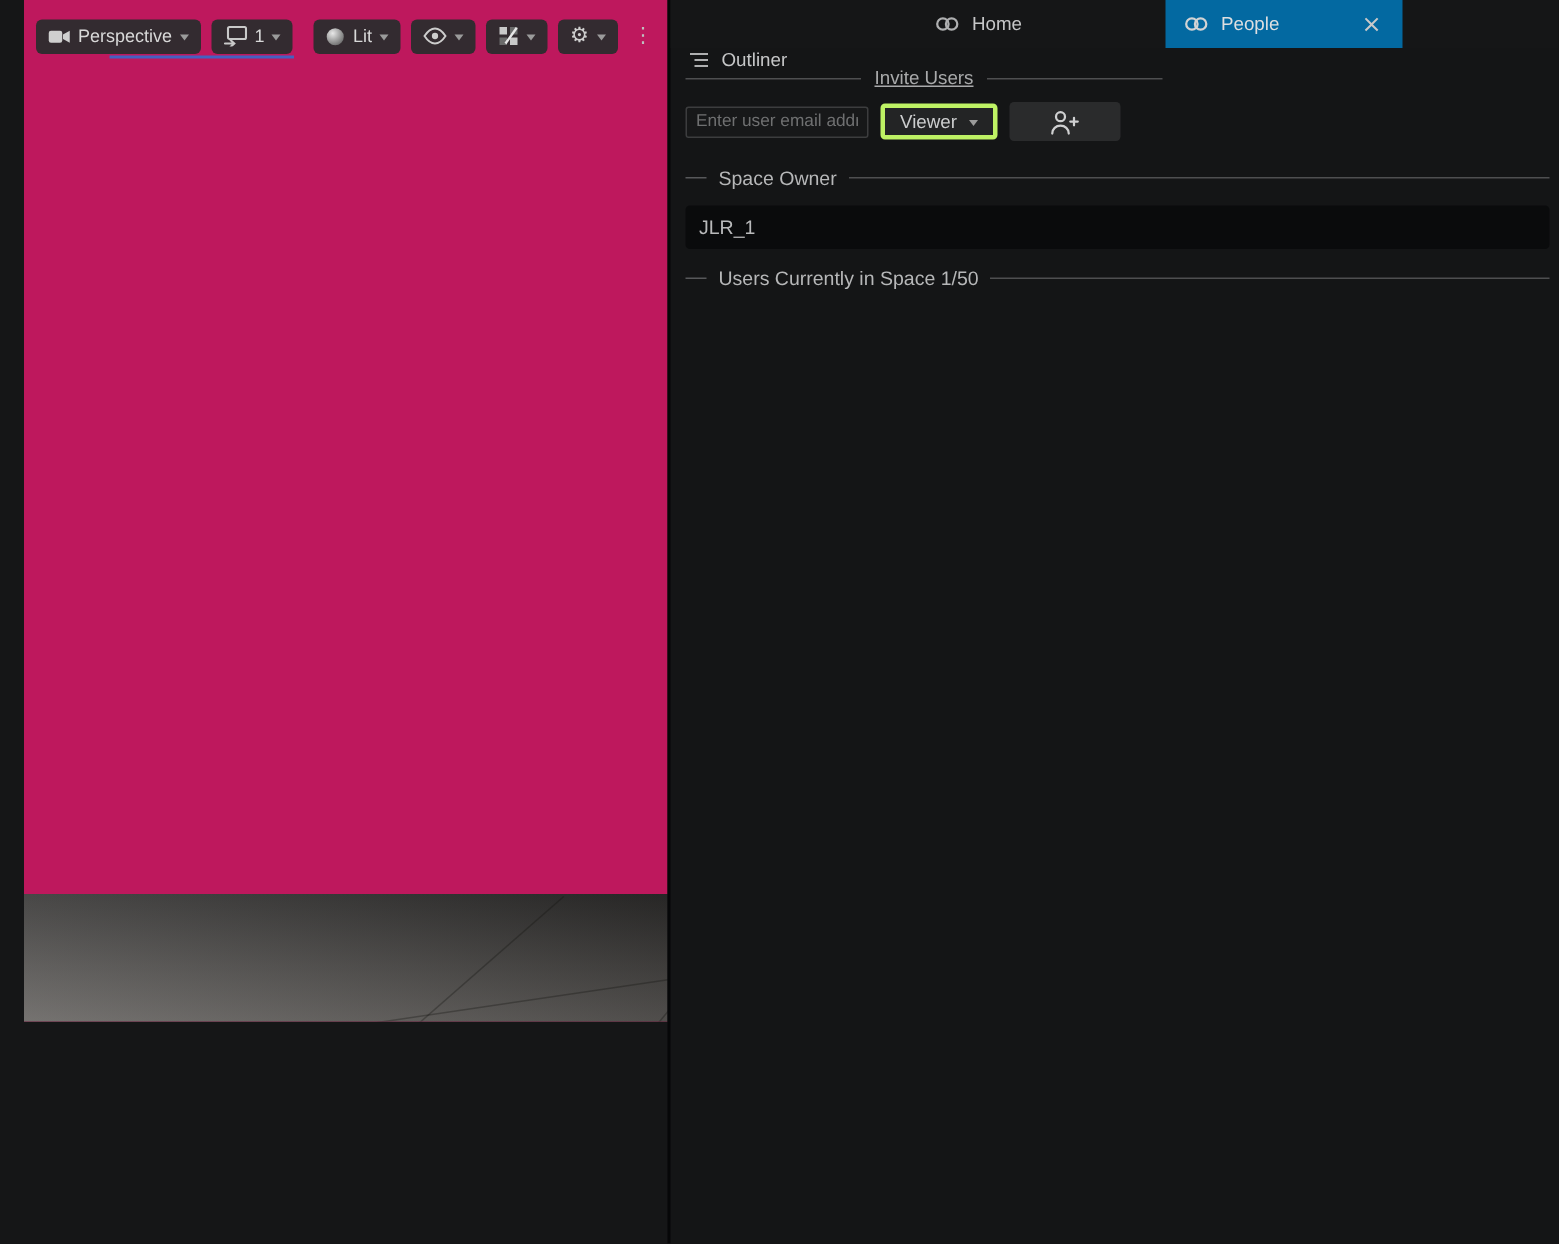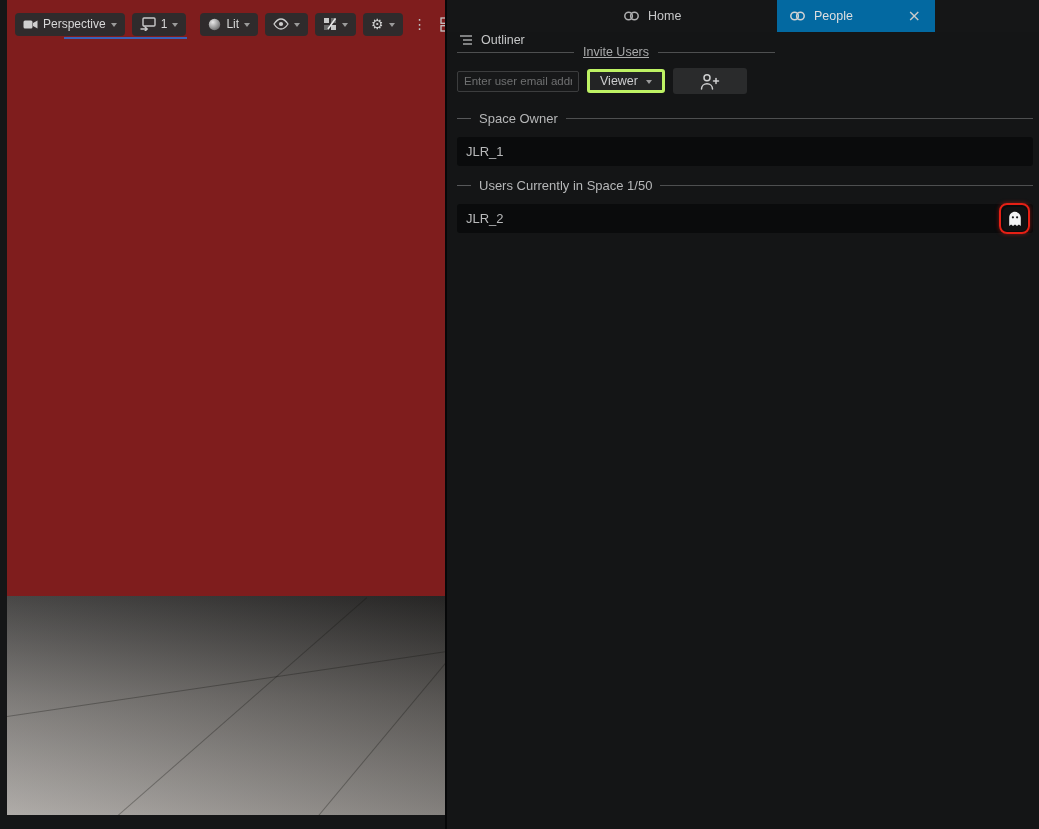--- a/index.html
+++ b/index.html
@@ -2,22 +2,22 @@
 <html><head>
 <meta charset="utf-8">
 <title>People Panel</title>
 <style>
   * { margin:0; padding:0; box-sizing:border-box; }
   html,body { width:1039px; height:829px; overflow:hidden; background:#151617;
               font-family:"Liberation Sans", sans-serif; }
   .app { position:relative; width:1039px; height:829px; }
 
   
-  .viewport { position:absolute; left:7px; top:0; width:445px; height:815px;
-              background:#7f1d1d; overflow:hidden; }
+  .viewport { position:absolute; left:16px; top:0; width:445px; height:681px;
+              background:#be185d; overflow:hidden; }
   .floor { position:absolute; left:0; top:596px; width:445px; height:233px;
            background:
              linear-gradient(to right, rgba(255,255,255,0.12), rgba(0,0,0,0.20)),
              linear-gradient(to bottom, #2f2e2d 0%, #6e6b68 45%, #aba7a3 100%); }
   .seam { position:absolute; height:1px; background:rgba(20,18,16,0.32);
           transform-origin:0 50%; }
   .seam-a { left:95px;  top:233px; width:352px; transform:rotate(-41.2deg); }
   .seam-b { left:300px; top:233px; width:227px; transform:rotate(-50.2deg); }
   .seam-c { left:0;     top:120px; width:450px; transform:rotate(-8.4deg); }
 
@@ -260,30 +260,16 @@
       <div class="user-row">
         <span>JLR_1</span>
       </div>
 
       <div class="sec-header sec-users">
         <span class="dash"></span>
         <span>Users Currently in Space 1/50</span>
         <span class="hline"></span>
       </div>
 
-      <div class="user-row">
-        <span>JLR_2</span>
-        <span class="ghost-ring">
-          <button class="ghost-btn">
-            <span class="icon">
-              <svg width="14" height="16" viewBox="0 0 14 16">
-                  <path d="M7 0.8 C3.7 0.8 1.2 3.4 1.2 6.7 V15 l1.9 -1.5 1.9 1.5 2 -1.5 2 1.5 1.9 -1.5 1.9 1.5 V6.7 C12.8 3.4 10.3 0.8 7 0.8 Z" fill="#f2f3f4"></path>
-                  <circle cx="4.9" cy="6.3" r="1.1" fill="#17181a"></circle>
-                  <circle cx="9.1" cy="6.3" r="1.1" fill="#17181a"></circle>
-                </svg>
-            </span>
-          </button>
-        </span>
-      </div>
 
     </div>
   </div>
 </div>
 
 </body></html>

